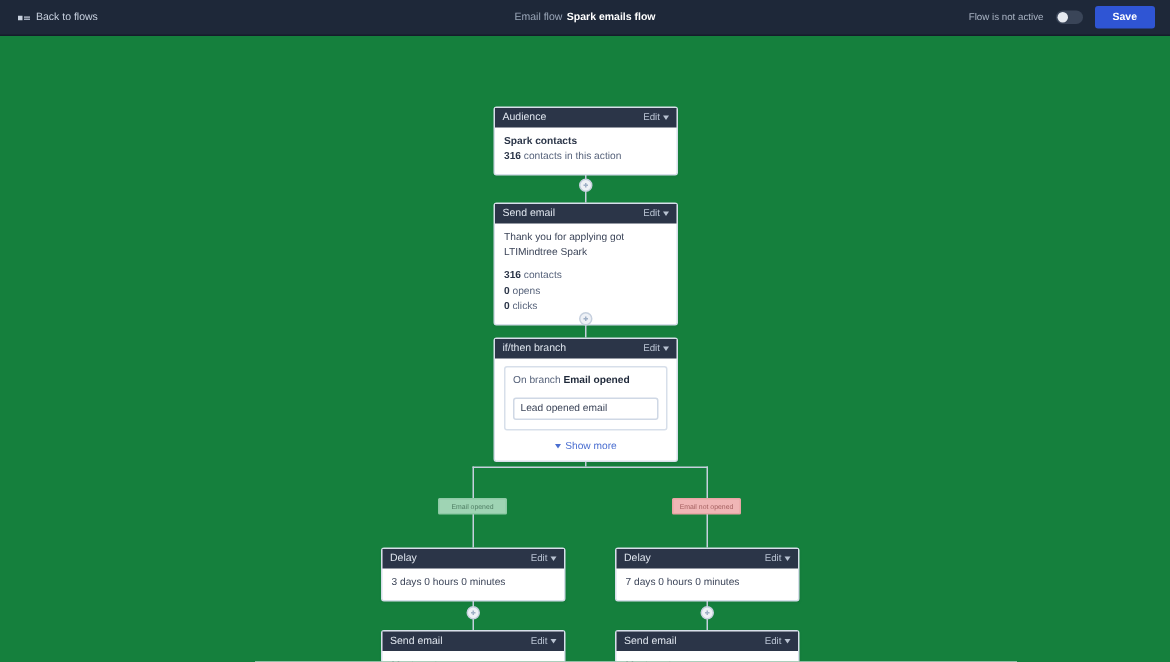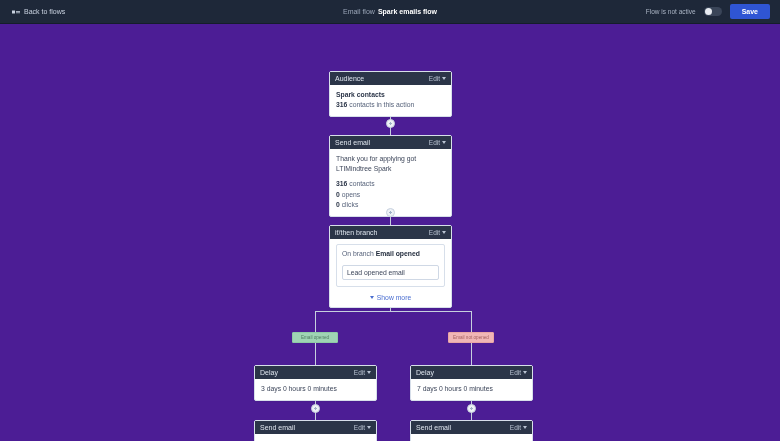--- a/index.html
+++ b/index.html
@@ -54,21 +54,21 @@
     background: #2f55d4; color: #fff;
     font-size: 7px; font-weight: bold;
     border: none; border-radius: 2px;
     padding: 4px 12px; cursor: pointer;
   }
 
   
   .canvas {
     position: relative;
     width: 780px; height: 417px;
-    background: #4c1d95;
+    background: #15803d;
     overflow: hidden;
   }
 
   
   .vline { position: absolute; width: 1px; background: #c6d0de; }
   .hline { position: absolute; height: 1px; background: #c6d0de; }
 
   .plus-node {
     position: absolute;
     width: 9px; height: 9px;

